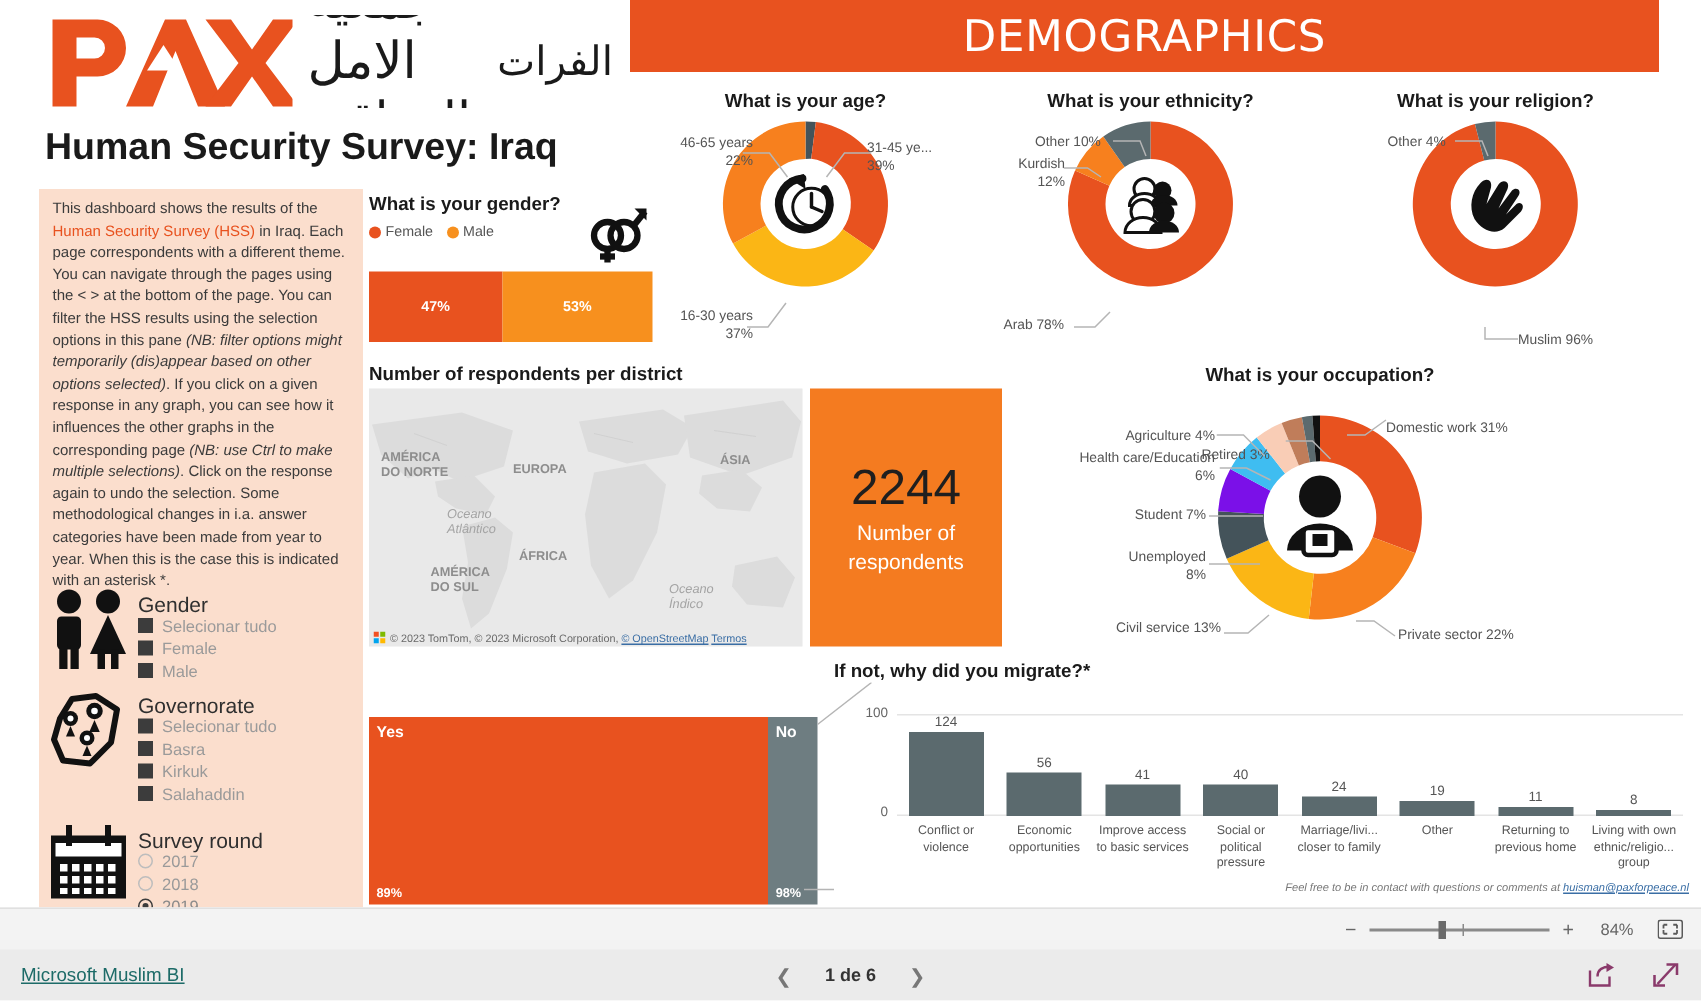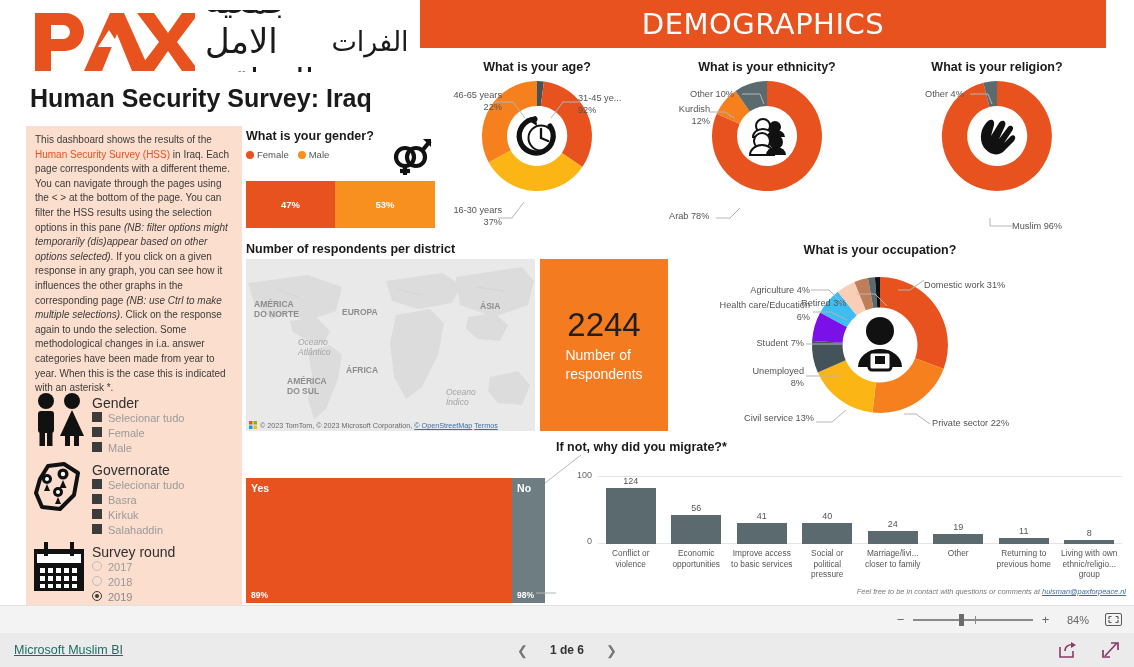--- a/index.html
+++ b/index.html
@@ -92,21 +92,21 @@
   .map-label { position: absolute; font-size: 8.5px; color: #8d8d8d; font-weight: bold; line-height: 10px; }
   .map-label.ocean { font-style: italic; font-weight: normal; color:#a4a4a4; }
   .map-attr { position: absolute; left: 0; bottom: 1px; width: 100%;
               font-size: 7.2px; color: #6a6a6a; padding-left: 14px; white-space: nowrap; }
   .map-attr a { color: #3a6ea5; }
   .ms-sq { position: absolute; left: 3px; bottom: 2px; width: 8px; height: 8px; }
   .kpi-box { position: absolute; left: 540px; top: 259px; width: 128px; height: 172px;
              background: #F47B20; color: #fff; display: flex; flex-direction: column;
              align-items: center; justify-content: center; }
   .kpi-num { font-size: 33px; color: #1f1f1f; font-weight: 400; line-height: 38px; }
-  .kpi-cap { font-size: 14px; line-height: 19px; margin-top: 2px; }
+  .kpi-cap { font-size: 14px; text-align: center; line-height: 19px; margin-top: 2px; }
 
   
   .tm-title { position: absolute; left: 246px; top: 438px; width: 300px;
               font-size: 12.5px; font-weight: bold; color: #1a1a1a; line-height: 16px; }
   .treemap { position: absolute; left: 246px; top: 478px; width: 299px; height: 125px; display: flex; }
   .tm-cell { position: relative; height: 100%; color: #fff; }
   .tm-name { position: absolute; left: 5px; top: 4px; font-size: 10.5px; font-weight: bold; }
   .tm-pct  { position: absolute; left: 5px; bottom: 3px; font-size: 8.5px; font-weight: bold; }
 
   
@@ -248,21 +248,21 @@
             <span class="cbox"></span>
             <span class="filter-label">Kirkuk</span>
           </div>
           <div class="filter-item">
             <span class="cbox"></span>
             <span class="filter-label">Salahaddin</span>
           </div>
         </div>
       </div>
 
-      <div class="filter-row" style="margin-top:2px">
+      <div class="filter-row" style="margin-top:10px">
         <div class="filter-icon">
           <svg width="56" height="52" viewBox="0 0 56 52">
             <rect x="3" y="8" width="50" height="42" fill="#111"></rect>
             <rect x="6" y="13" width="44" height="9" fill="#fff"></rect>
             <rect x="13" y="1" width="4" height="14" fill="#111"></rect>
             <rect x="39" y="1" width="4" height="14" fill="#111"></rect>
             <g fill="#fff">
               <rect x="9" y="27" width="5" height="5"></rect>
                 <rect x="17" y="27" width="5" height="5"></rect>
               <rect x="25" y="27" width="5" height="5"></rect>
@@ -352,21 +352,21 @@
           <line x1="4" y1="2" x2="11" y2="5" stroke="#111" stroke-width="2.3" stroke-linecap="round"></line>
         </g>
       </svg>
     </div>
     <div class="clabel r" style="left:426px; top:90px; width:76px;">
       <span>46-65 years</span><br>
       <span>22%</span>
     </div>
     <div class="clabel" style="left:578px; top:93px;">
       <span>31-45 ye...</span><br>
-      <span>92%</span>
+      <span>39%</span>
     </div>
     <div class="clabel r" style="left:416px; top:205px; width:86px;">
       <span>16-30 years</span><br>
       <span>37%</span>
     </div>
     <svg class="callout-line" style="left:495px; top:100px; width:32px; height:22px;" viewBox="0 0 32 22">
       <path d="M0 2 H18 L30 18" stroke="#b5b5b5" stroke-width="1" fill="none"></path>
     </svg>
     <svg class="callout-line" style="left:549px; top:100px; width:32px; height:22px;" viewBox="0 0 32 22">
       <path d="M32 2 H14 L2 18" stroke="#b5b5b5" stroke-width="1" fill="none"></path>

